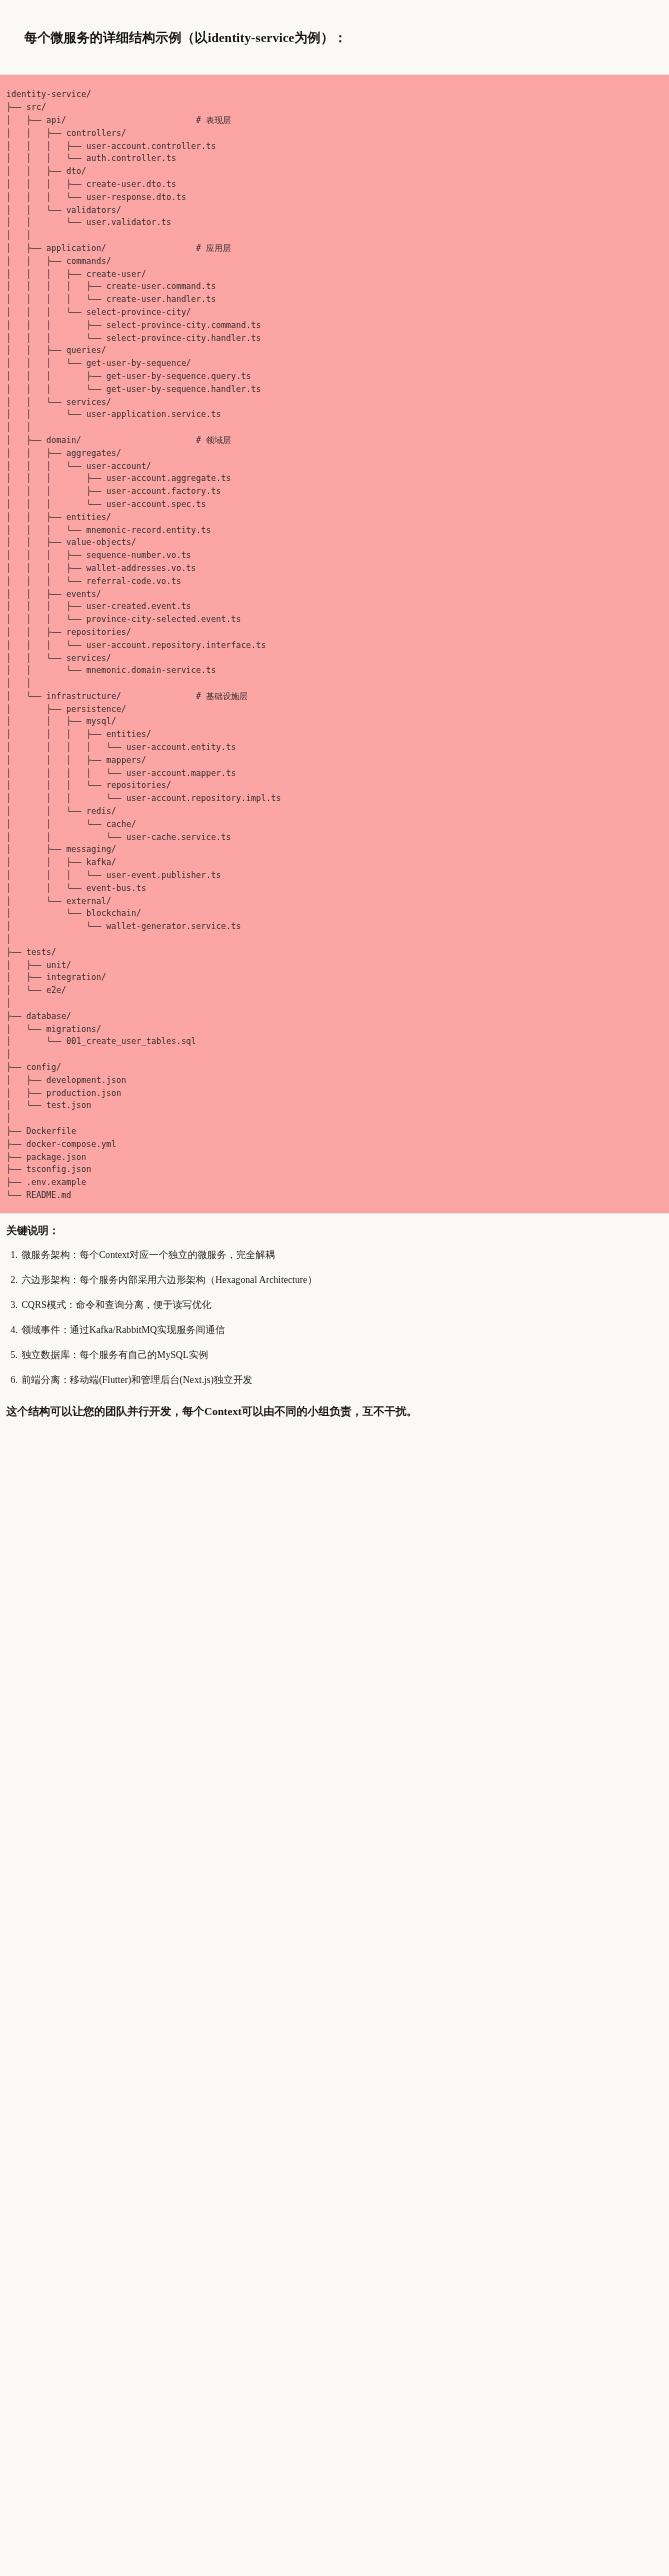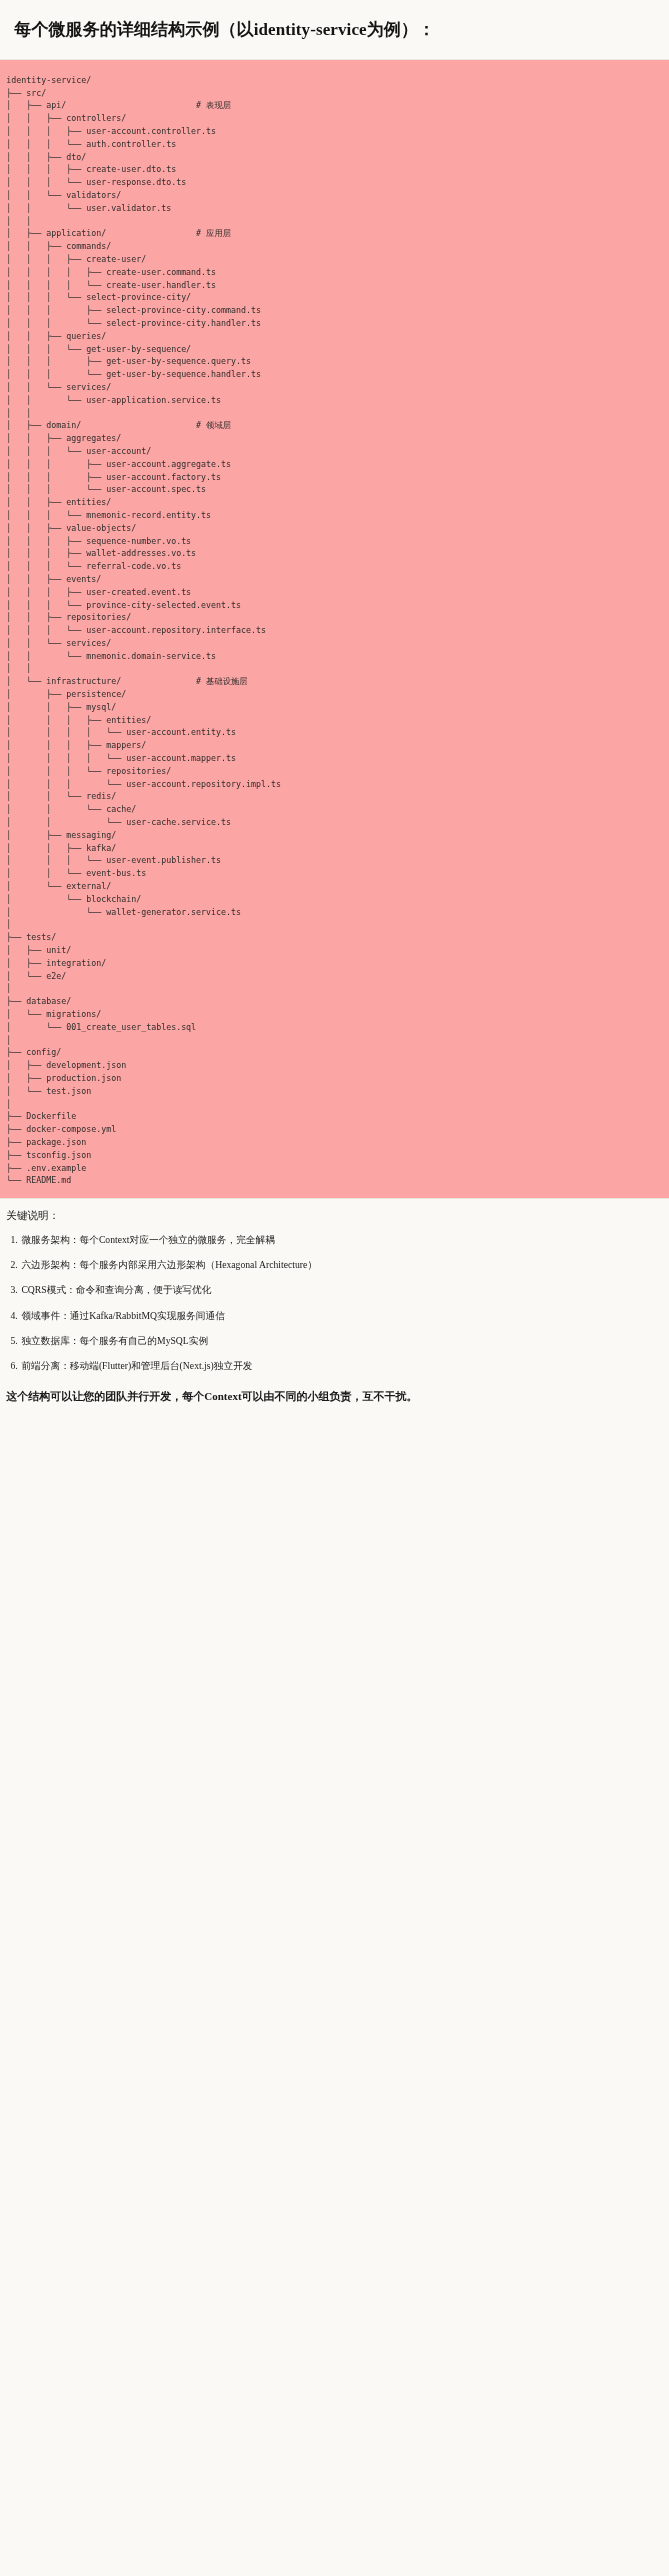--- a/index.html
+++ b/index.html
@@ -17,25 +17,25 @@
 
   
   .title-block {
     padding: 11.3px 6.3px 8.8px 6.3px;
     border-bottom: 0.6px solid #e8e6dd;
     background: #faf9f5;
   }
   .title-text {
     font-family: "Liberation Serif", "DejaVu Serif", serif;
     font-weight: bold;
-    font-size: 17px;
+    font-size: 13px;
     line-height: 1.35;
     letter-spacing: 0.1px;
     color: #141413;
-    margin: 8px;
+    margin: 18px;
   }
 
   
   .code-block {
     background: #fca5a5;
     padding: 13.8px 6.3px 11.3px 6.3px;
     border-bottom: 0.6px solid #e8e6dd;
   }
   pre.tree {
     margin: 0;
@@ -46,21 +46,21 @@
     white-space: pre;
     tab-size: 4;
     letter-spacing: 0px;
   }
 
   
   .notes-block {
     padding: 10px 6.3px 3.8px 6.3px;
   }
   .notes-heading {
-    font-weight: normal;
+    font-weight: bold;
     font-size: 10.6px;
     line-height: 1.4;
     margin: 0 0 8.8px 0;
     color: #141413;
   }
   ol.notes-list {
     margin: 0 0 2.5px 0;
     padding: 0 0 0 13.8px;
     list-style-type: decimal;
   }

